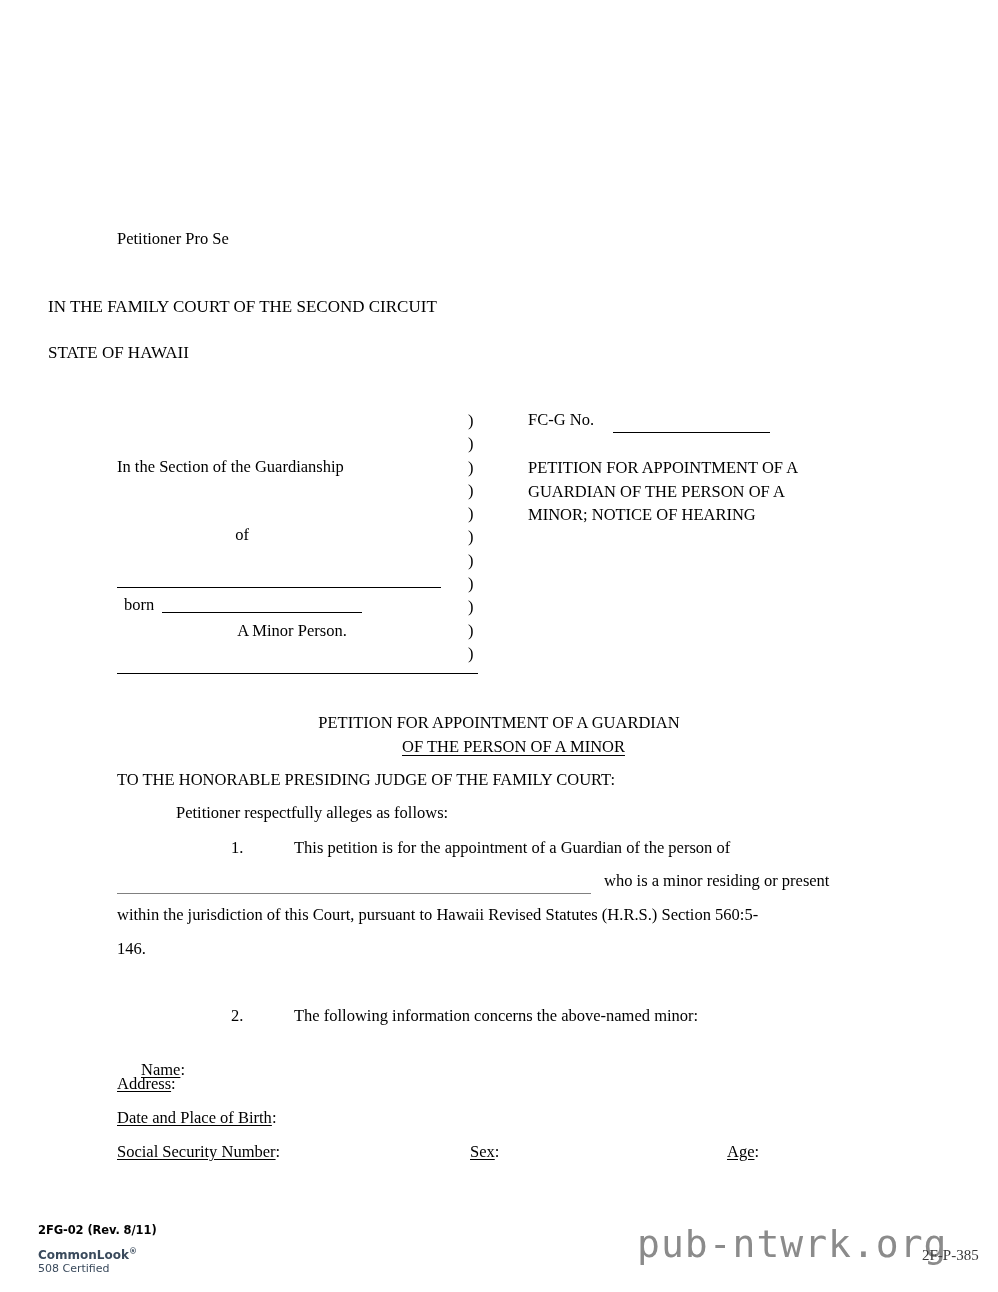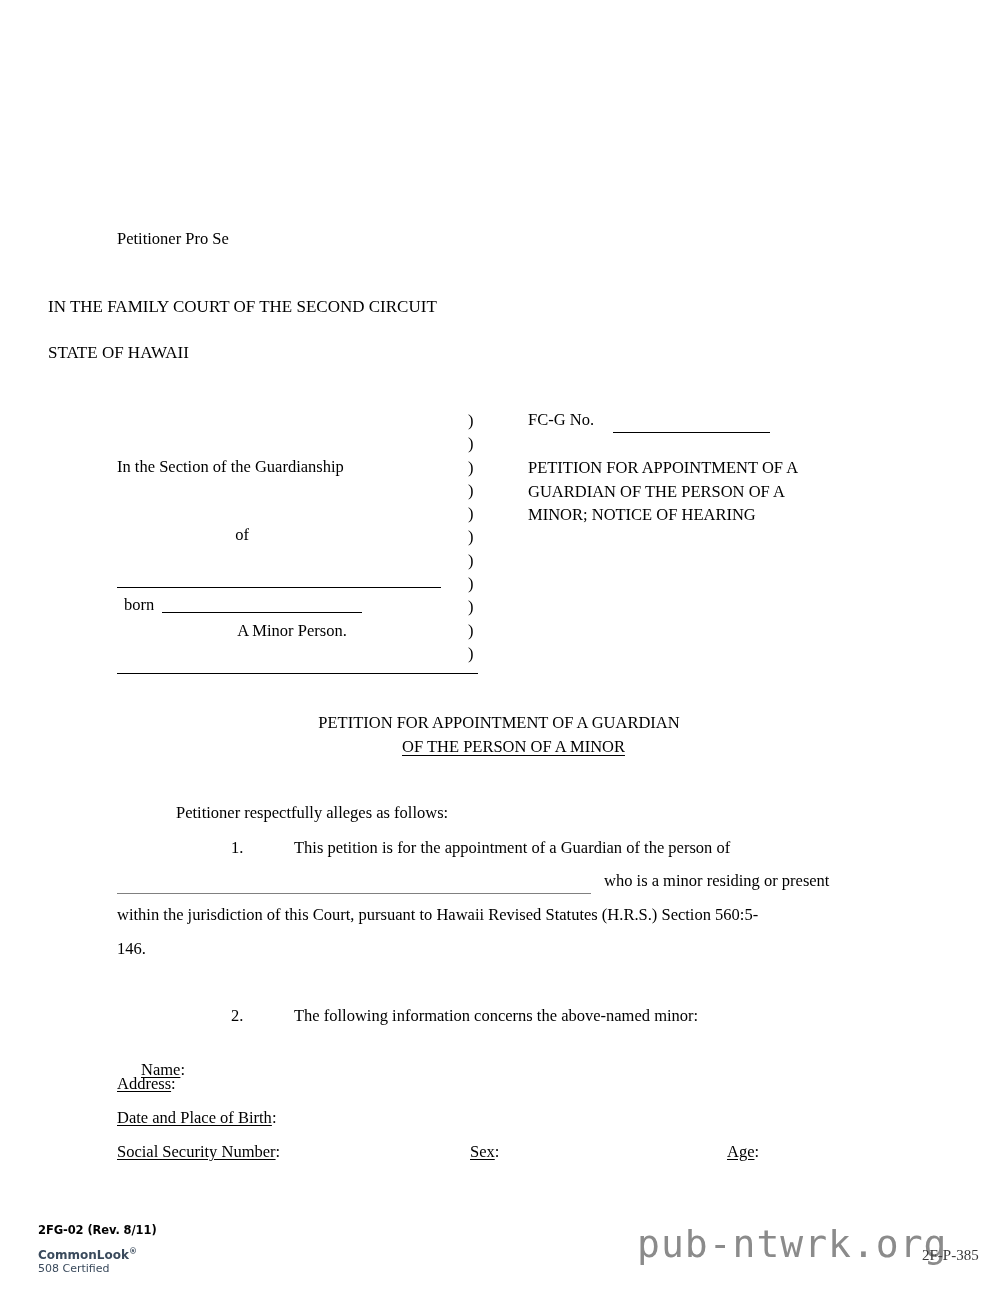--- a/index.html
+++ b/index.html
@@ -227,20 +227,21 @@
     <div>PETITION FOR APPOINTMENT OF A</div>
     <div>GUARDIAN OF THE PERSON OF A</div>
     <div>MINOR; NOTICE OF HEARING</div>
   </div>
 
   <div class="abs t16" id="doc-title">
     <div>PETITION FOR APPOINTMENT OF A GUARDIAN</div>
     <div class="line2">OF THE PERSON OF A MINOR</div>
   </div>
 
+  <div class="abs t16 nowrap" id="honorable">TO THE HONORABLE PRESIDING JUDGE OF THE FAMILY COURT:</div>
 
   <div class="abs t16 nowrap" id="alleges">Petitioner respectfully alleges as follows:</div>
 
   <div class="abs t16 para-num" id="p1-num">1.</div>
   <div class="abs t16 nowrap" id="p1-text">This petition is for the appointment of a Guardian of the person of</div>
 
   <div id="p1-rule"></div>
 
   <div class="abs t16 nowrap" id="p1-cont1">who is a minor residing or present</div>
   <div class="abs t16 nowrap" id="p1-cont2">within the jurisdiction of this Court, pursuant to Hawaii Revised Statutes (H.R.S.) Section 560:5-</div>

